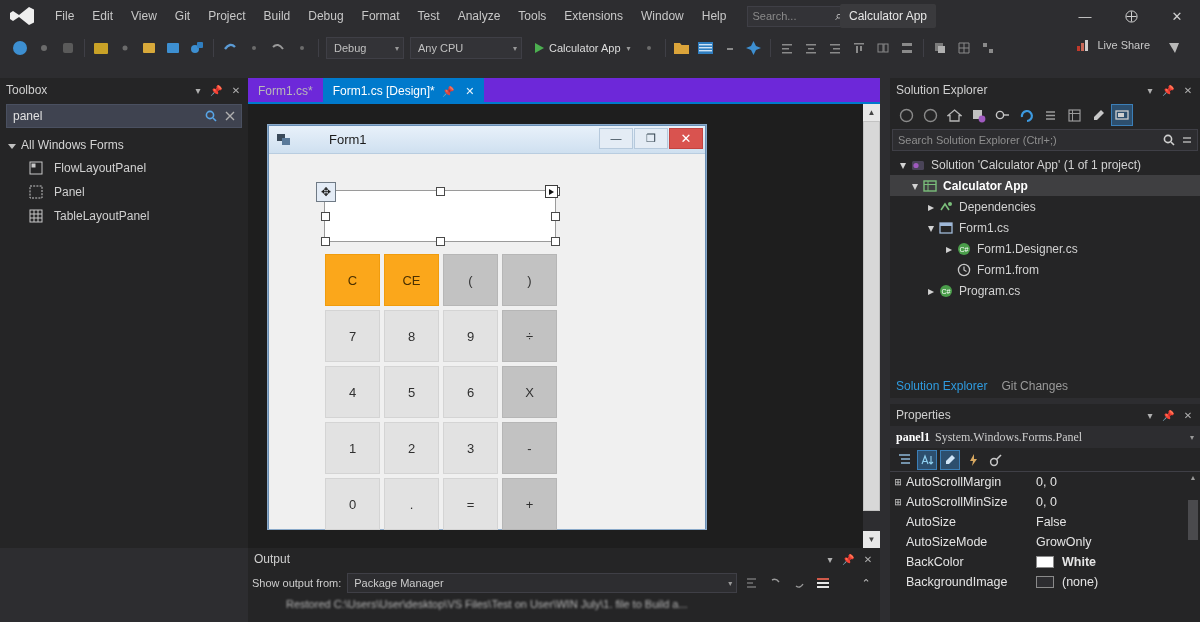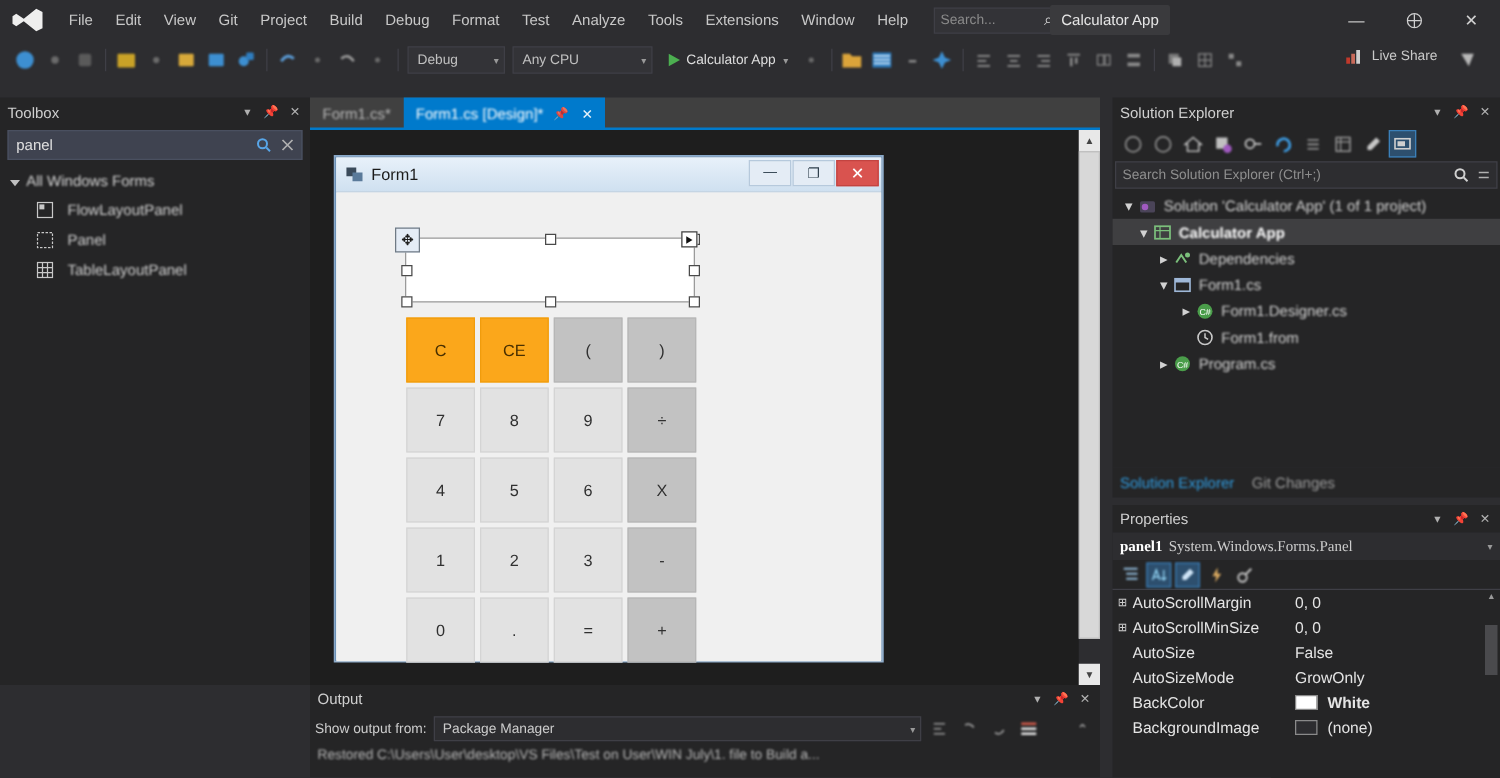--- a/index.html
+++ b/index.html
@@ -75,39 +75,39 @@
   .tri.open { border-left:4px solid transparent;border-right:4px solid transparent;
     border-top:5px solid #c0c0c0; border-bottom:0; margin-top:2px; }
   .tbx-item { display:flex; align-items:center; height:24px; padding-left:28px;
     color:#d0d0d0; font-size:12px; }
   .tbx-ico { width:16px; height:16px; margin-right:10px; filter:blur(.6px);
     display:flex; align-items:center; justify-content:center; }
   .tbx-lbl { filter:blur(.7px); }
 
   
   .tabstrip { position:absolute; left:248px; top:78px; width:632px; height:26px;
-    background:#404040; display:flex; align-items:flex-end; }
+    background:#6d28d9; display:flex; align-items:flex-end; }
   .tab { height:26px; display:flex; align-items:center; padding:0 10px;
     font-size:12px; color:#b8b8b8; }
   .tab .tl { filter:blur(.7px); }
   .tab.active { background:#007acc; color:#fff; }
   .tab-x { margin-left:10px; font-size:11px; opacity:.9; }
   .tab-pin { margin-left:8px; font-size:10px; opacity:.9; }
   .tab-underline { position:absolute; left:248px; top:102px; width:632px;
     height:2px; background:#007acc; }
 
   
   .designer { position:absolute; left:248px; top:104px; width:632px;
     height:444px; background:#1e1e1e; overflow:hidden; }
   .form-window { position:absolute; left:20px; top:21px; width:438px;
     height:404px; background:#f0f0f0; border:1px solid #6a8fb5;
     box-shadow:0 0 0 1px #8aa9c9; }
   .form-title { height:28px; background:linear-gradient(#e8f1fa,#cfe0f0);
     display:flex; align-items:center; padding-left:8px;
-    border-bottom:1px solid #b9cde0; }
+    border-bottom:1px solid #b9cde0;gap:32px; }
   .form-ico { width:14px; height:14px; margin-right:6px; }
   .form-caption { color:#1b1b1b; font-size:13px; }
   .form-btns { margin-left:auto; display:flex; height:26px; }
   .fb { width:34px; height:21px; margin-top:1px; margin-right:1px;
     background:#e4ecf5; border:1px solid #b6c9dc; display:flex;
     align-items:center; justify-content:center; color:#30404d; font-size:11px; }
   .fb.close { background:#d9534f; border-color:#c34340; color:#fff;
     margin-right:2px; font-size:13px; }
 
   .form-body { position:relative; height:375px; background:#f0f0f0; }
@@ -152,21 +152,21 @@
   .out-lbl { font-size:11px; color:#cdcdcd; margin-right:6px; filter:blur(.6px); }
   .out-combo { width:390px; height:20px; background:#2d2d30;
     border:1px solid #3f3f46; display:flex; align-items:center;
     padding:0 4px 0 6px; color:#ccc; font-size:11px; }
   .out-combo .ov { filter:blur(.6px); }
   .out-combo .oc { margin-left:auto; font-size:8px; color:#999; }
   .out-icos { display:flex; margin-left:6px; gap:8px; }
   .out-ico { width:16px; height:16px; filter:blur(.7px); display:flex;
     align-items:center; justify-content:center; color:#bbb; font-size:11px; }
   .out-text { height:22px; padding:2px 6px; color:#b6b6b6; font-size:11px;
-    white-space:nowrap; overflow:hidden; filter:blur(.8px); }
+    white-space:nowrap; overflow:hidden; filter:blur(.8px);margin-left:32px; }
 
   
   .solexp { position:absolute; left:890px; top:78px; width:310px; height:296px;
     background:#252526; }
   .se-toolbar { height:26px; display:flex; align-items:center; padding:0 4px; }
   .se-ico { width:22px; height:22px; margin:0 1px; display:flex;
     align-items:center; justify-content:center; filter:blur(.7px); }
   .se-ico.sel { background:#2d4f6e; border:1px solid #3b7fb8; filter:blur(.4px); }
   .se-search { height:22px; margin:1px 2px 0 2px; background:#2d2d30;
     border:1px solid #3f3f46; display:flex; align-items:center; padding:0 5px;

